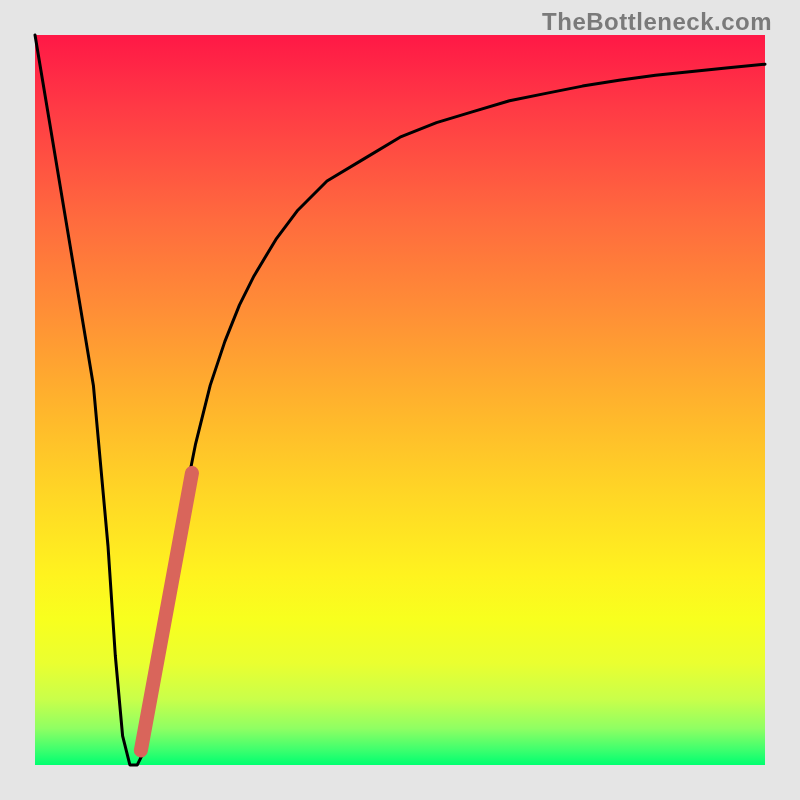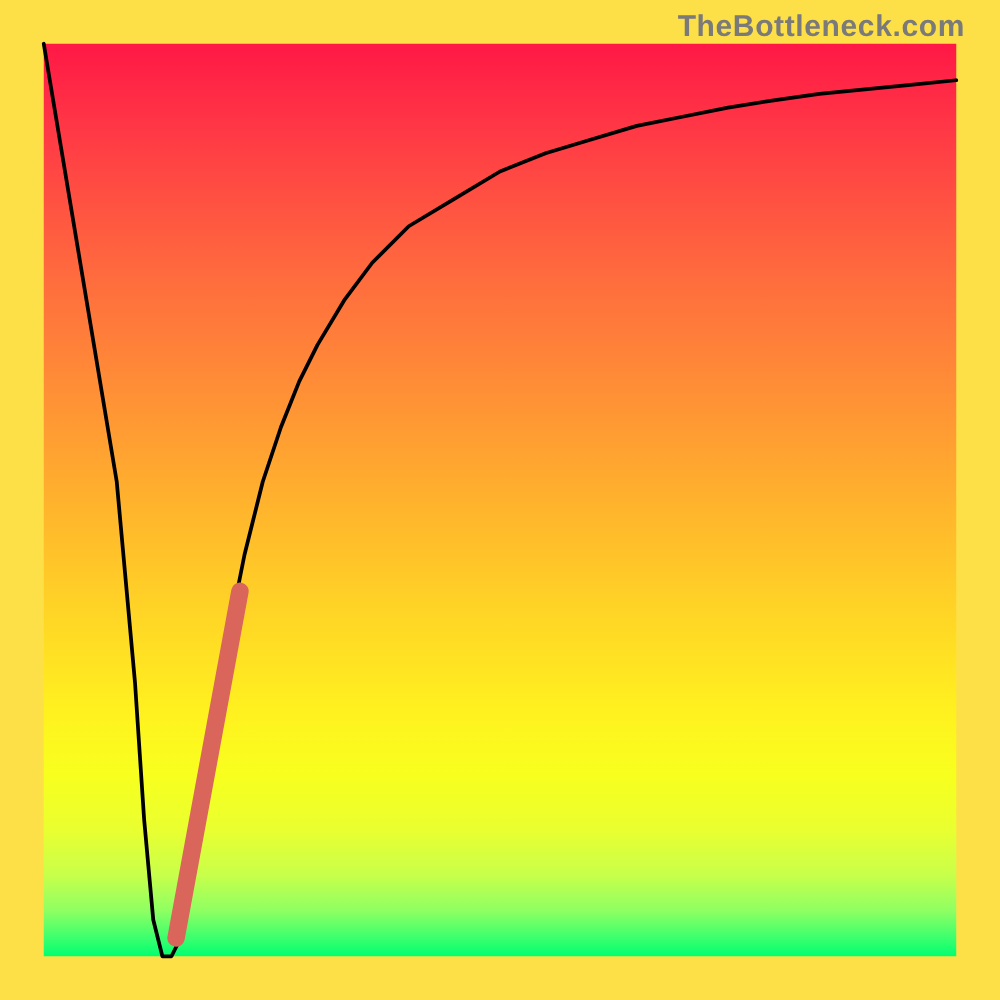--- a/index.html
+++ b/index.html
@@ -8,21 +8,21 @@
     width: 800px;
     height: 800px;
     background: #000;
     overflow: hidden;
   }
   .frame {
     position: absolute;
     top: 0; left: 0;
     width: 800px;
     height: 800px;
-    background: #fde047;
+    background: #e5e5e5;
   }
   .plot-area {
     position: absolute;
     left: 35px;
     top: 35px;
     width: 730px;
     height: 730px;
     
     background: linear-gradient(
       to bottom,

